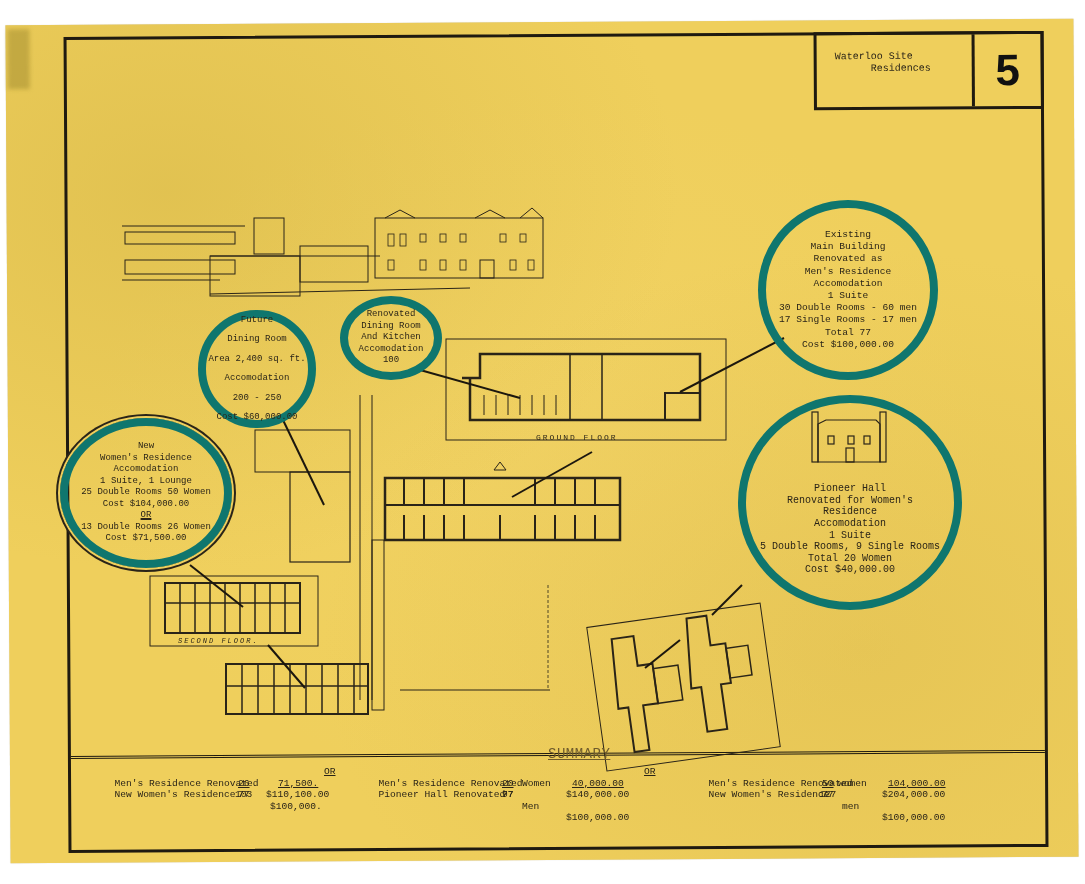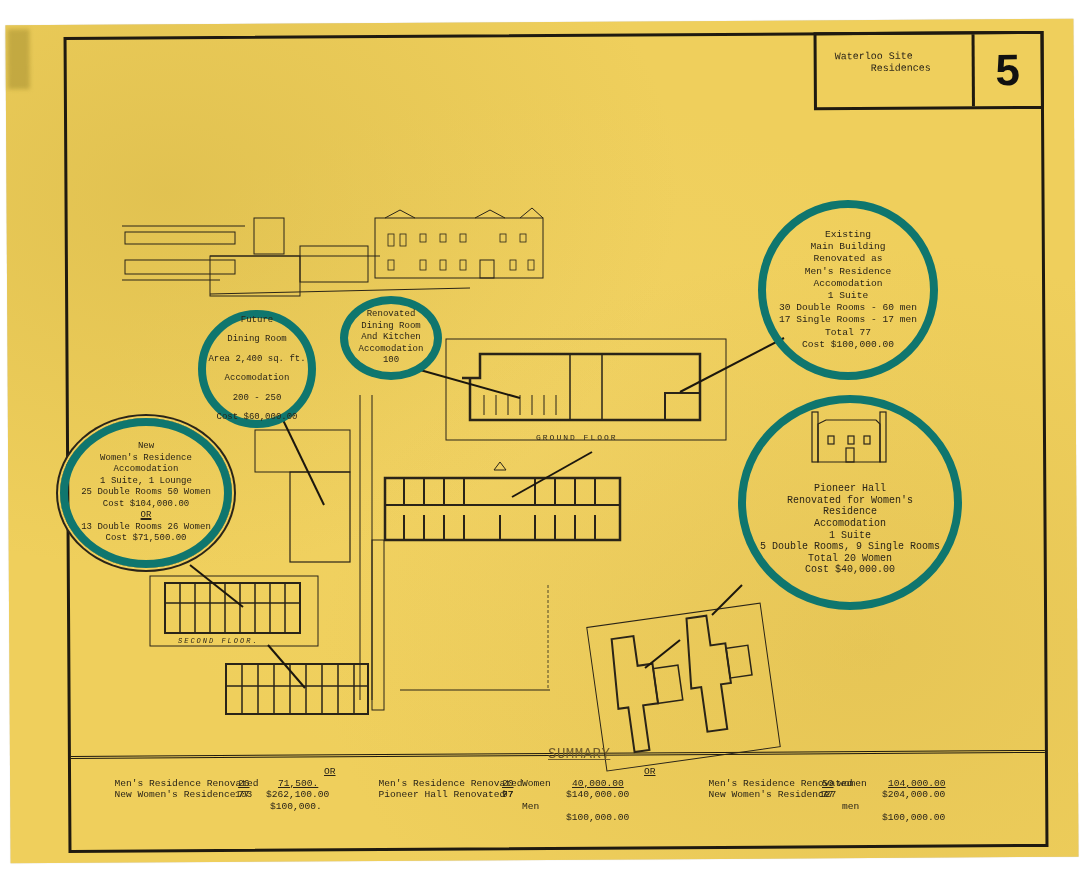--- a/index.html
+++ b/index.html
@@ -272,21 +272,21 @@
       <span style="position:absolute; left:158px;">77</span>
       <span style="position:absolute; left:190px;">$100,000.</span>
     </div>
     <div class="row">
       <span>New Women's Residence</span>
       <span class="ul" style="position:absolute; left:158px; top:11.5px;">26</span>
       <span class="ul" style="position:absolute; left:198px; top:11.5px;">71,500.</span>
     </div>
     <div class="row">
       <span style="position:absolute; left:155px; top:23px;">103</span>
-      <span style="position:absolute; left:186px; top:23px;">$262,100.00</span>
+      <span style="position:absolute; left:186px; top:23px;">$110,100.00</span>
     </div>
   </div>
   <span class="or" style="left:254px; top:0;">OR</span>
 
   <div class="sum-col" style="left:274px;">
     <div class="row">
       <span>Men's Residence Renovated</span>
       <span style="position:absolute; left:158px;">77</span>
       <span style="position:absolute; left:178px;">Men</span>
       <span style="position:absolute; left:222px;">$100,000.00</span>

